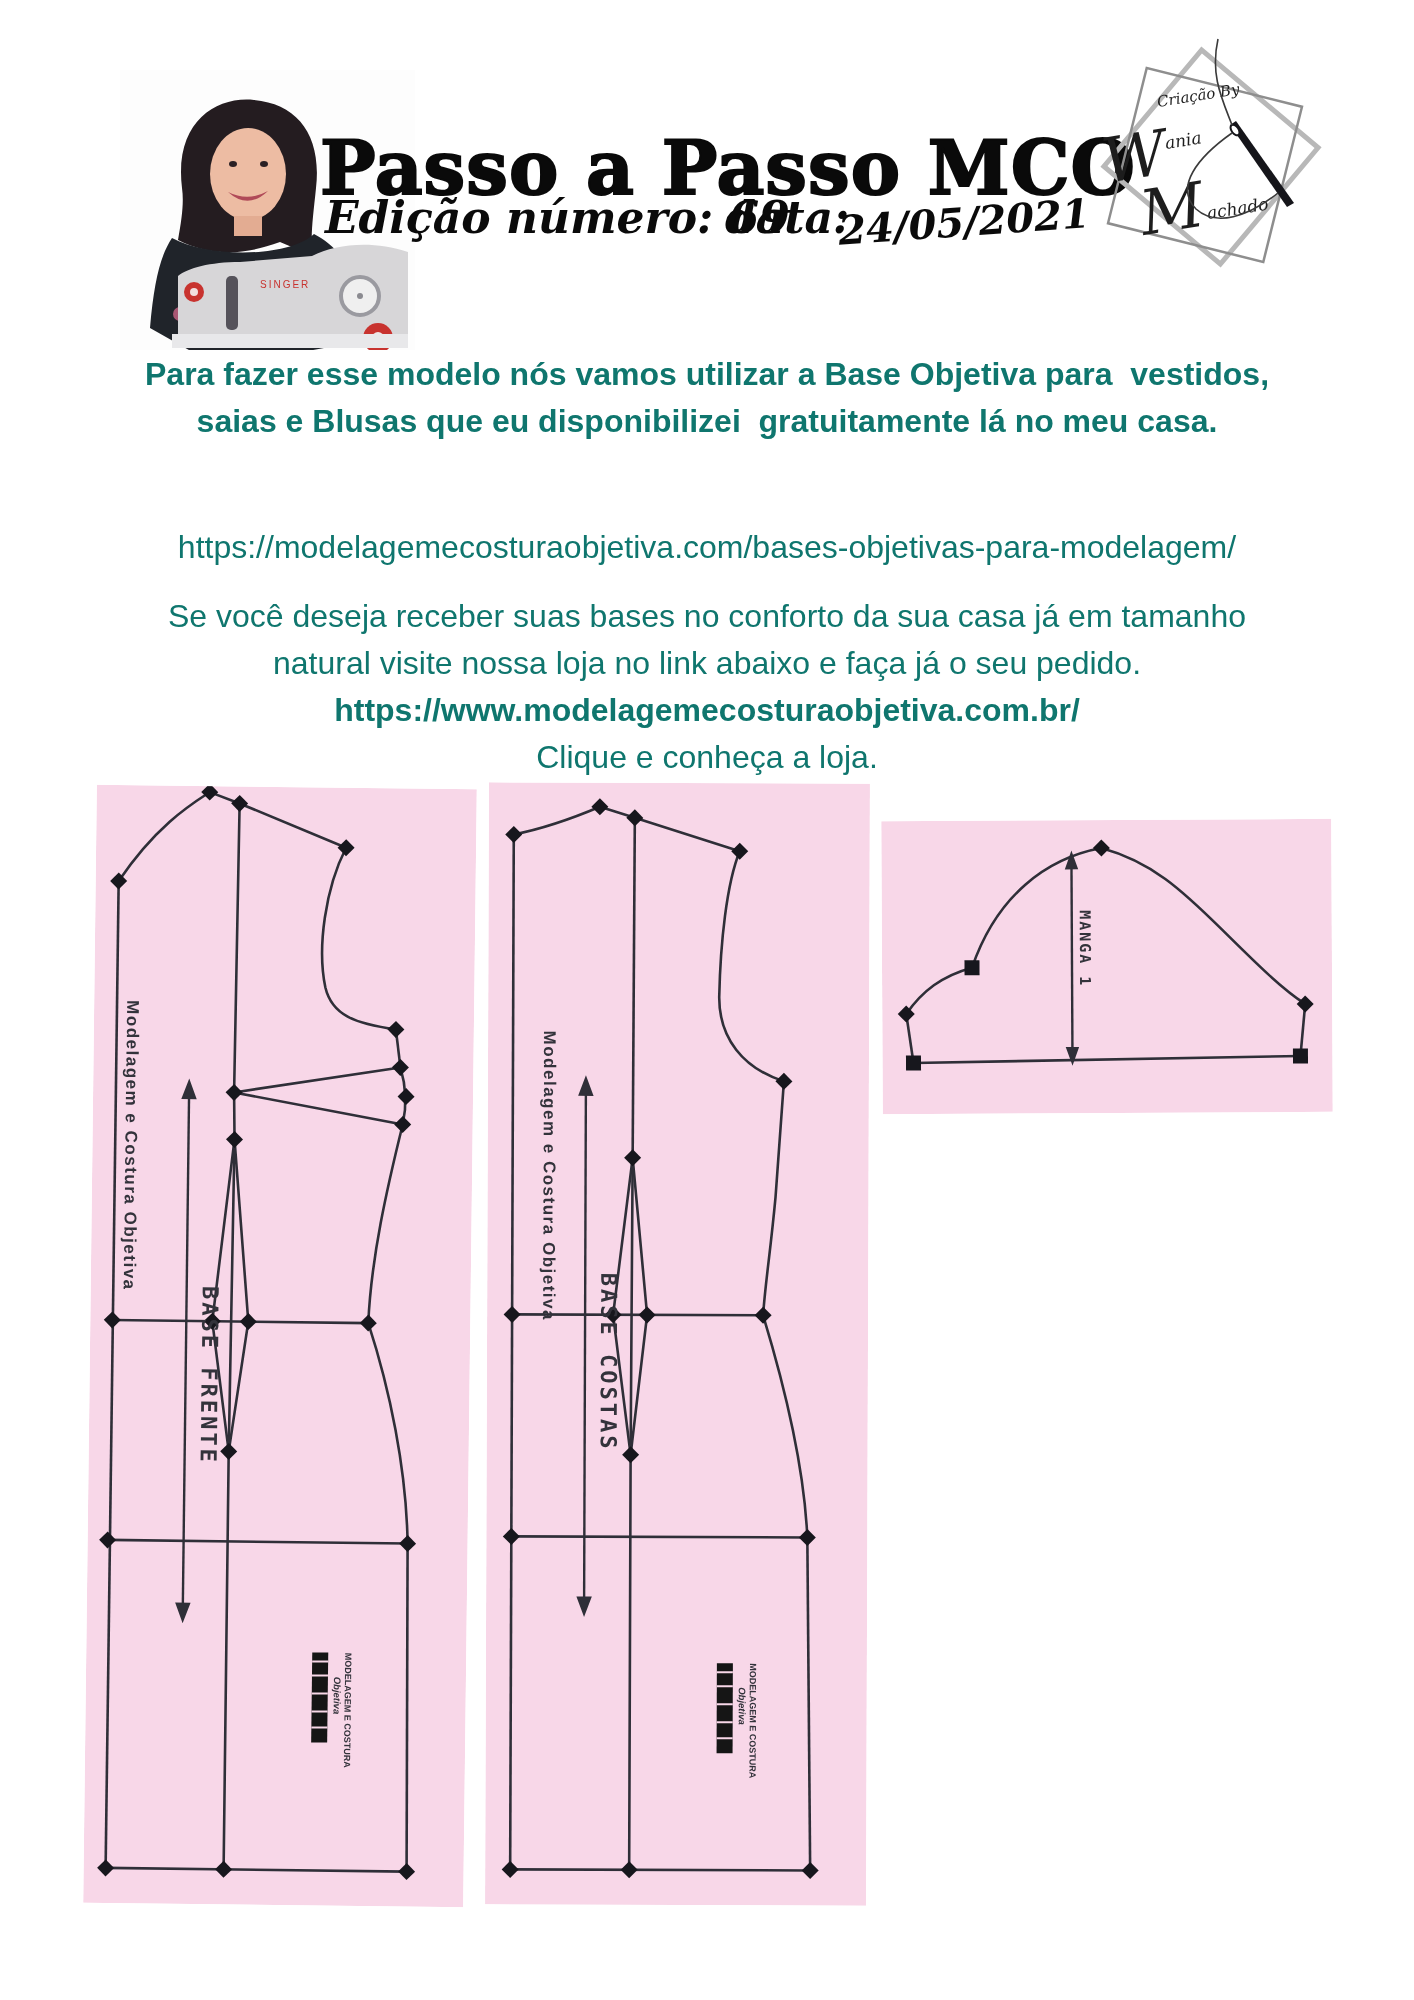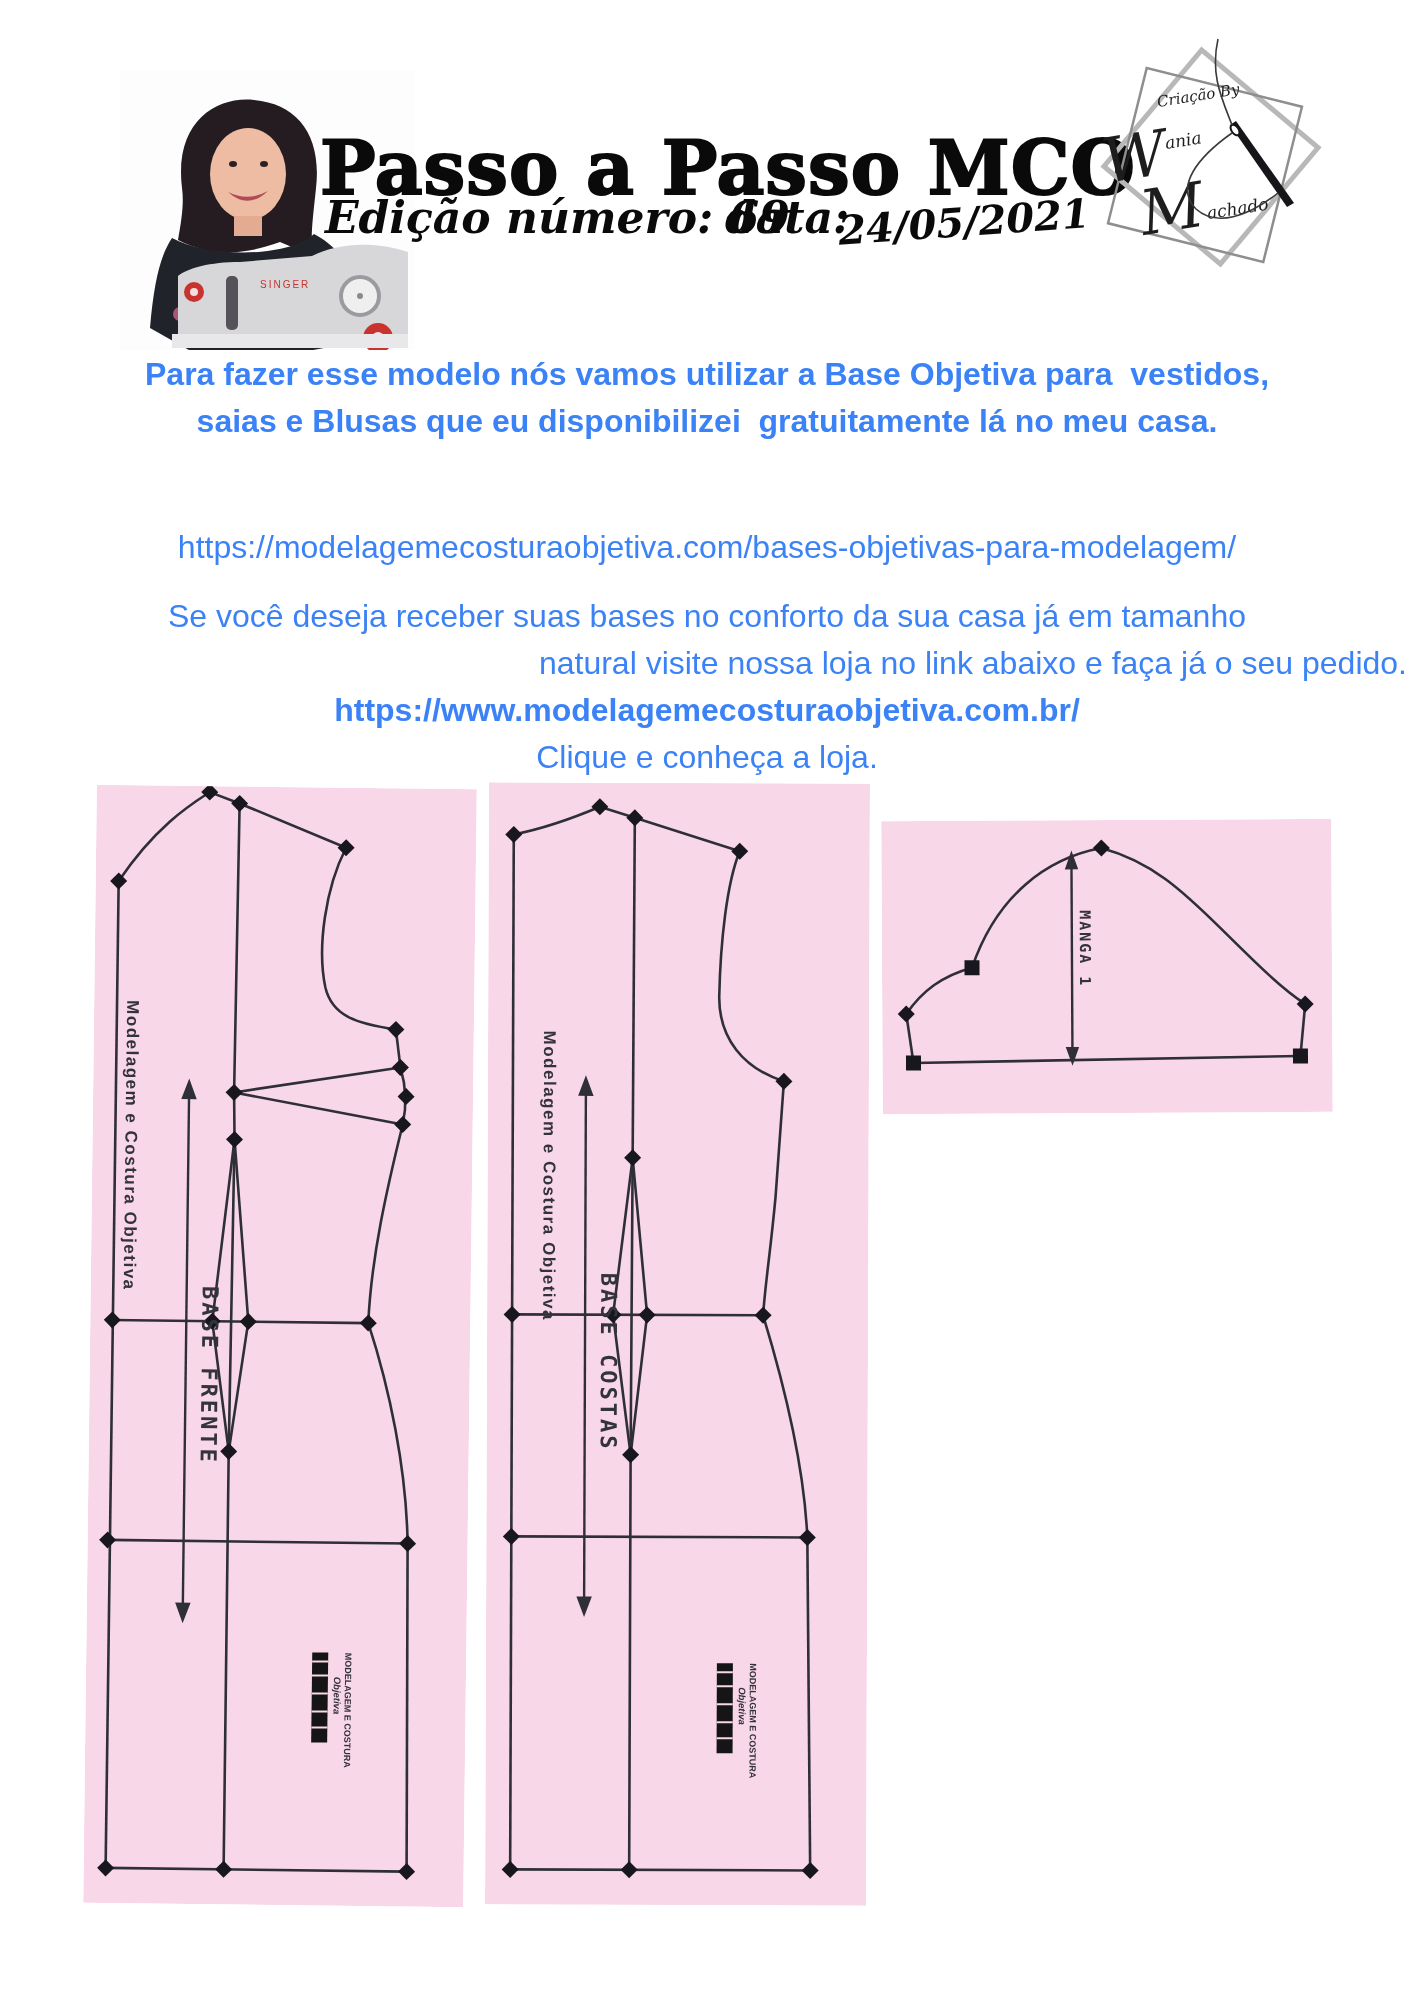--- a/index.html
+++ b/index.html
@@ -11,21 +11,21 @@
          font-size:74px;line-height:76px;letter-spacing:1px;color:#0a0a0a;
          -webkit-text-stroke:2px #0a0a0a;white-space:nowrap;margin-top:46px;}
   .edition,.datelabel{font-family:"DejaVu Serif",serif;font-style:italic;font-weight:bold;
          font-size:44px;color:#0a0a0a;white-space:nowrap;}
   .edition{left:325px;top:192px;}
   .datelabel{left:725px;top:192px;}
   .dateval{left:838px;top:198px;font-family:"DejaVu Serif",serif;font-style:italic;font-weight:bold;
          font-size:40px;color:#0a0a0a;transform:rotate(-4deg);white-space:nowrap;}
   
   .line{left:7px;width:1400px;text-align:center;font-size:32px;line-height:38px;
-        white-space:pre-wrap;color:#3b82f6;}
+        white-space:pre-wrap;color:#0f766e;}
   .b{font-weight:bold;}
   
   .pattern{display:block;}
   .pattern text{fill:#33333b;}
   .wm{font-family:"Liberation Sans",sans-serif;font-weight:bold;font-size:17px;letter-spacing:1.5px;}
   .plabel{font-family:"DejaVu Sans Mono",monospace;font-weight:bold;font-size:22px;letter-spacing:3px;fill:#2b2b33;}
   .slabel{font-family:"DejaVu Sans Mono",monospace;font-weight:bold;font-size:15px;letter-spacing:2px;fill:#2b2b33;}
   .stamp1{font-family:"Liberation Sans",sans-serif;font-weight:bold;font-size:9px;fill:#161616;}
   .stamp2{font-family:"Liberation Sans",sans-serif;font-weight:bold;font-style:italic;font-size:9.5px;fill:#161616;}
   .logo-script{font-family:"DejaVu Serif",serif;font-style:italic;fill:#1d1d1d;}
@@ -93,21 +93,21 @@
       <ellipse cx="157" cy="95" rx="3.5" ry="6" fill="#fff" stroke="#15151a" stroke-width="2" transform="rotate(-35 157 95)"></ellipse>
     </g>
     <path d="M140 4 C132 40 144 64 154 90 M154 98 C120 122 96 152 118 174 C138 192 170 182 200 158" stroke="#3a3a3a" fill="none" stroke-width="1.6"></path>
   </svg>
 
   <div class="abs line b" style="top:355px;">Para fazer esse modelo nós vamos utilizar a Base Objetiva para  vestidos,</div>
   <div class="abs line b" style="top:402px;">saias e Blusas que eu disponibilizei  gratuitamente lá no meu casa.</div>
   <div class="abs line" style="top:496px;margin-top:32px;">https://modelagemecosturaobjetiva.com/bases-objetivas-para-modelagem/</div>
 
   <div class="abs line" style="top:597px;">Se você deseja receber suas bases no conforto da sua casa já em tamanho</div>
-  <div class="abs line" style="top:644px;text-align:right;">natural visite nossa loja no link abaixo e faça já o seu pedido.</div>
+  <div class="abs line" style="top:644px;">natural visite nossa loja no link abaixo e faça já o seu pedido.</div>
   <div class="abs line" style="top:738px;">Clique e conheça a loja.</div>
   <div class="abs line b" style="top:691px;">https://www.modelagemecosturaobjetiva.com.br/</div>
 
   <svg class="abs pattern" style="left:90px;top:787px;transform:rotate(0.7deg);" width="380" height="1118" viewBox="0 0 380 1118">
     <defs>
       <path id="dm" d="M0 -8.5 L8.5 0 L0 8.5 L-8.5 0 Z"></path>
     </defs>
     <rect width="380" height="1118" fill="#f8d7e8"></rect>
     <g stroke="#2f2f38" stroke-width="2.6" fill="none">
       <path d="M23 96 L22 1083"></path>

